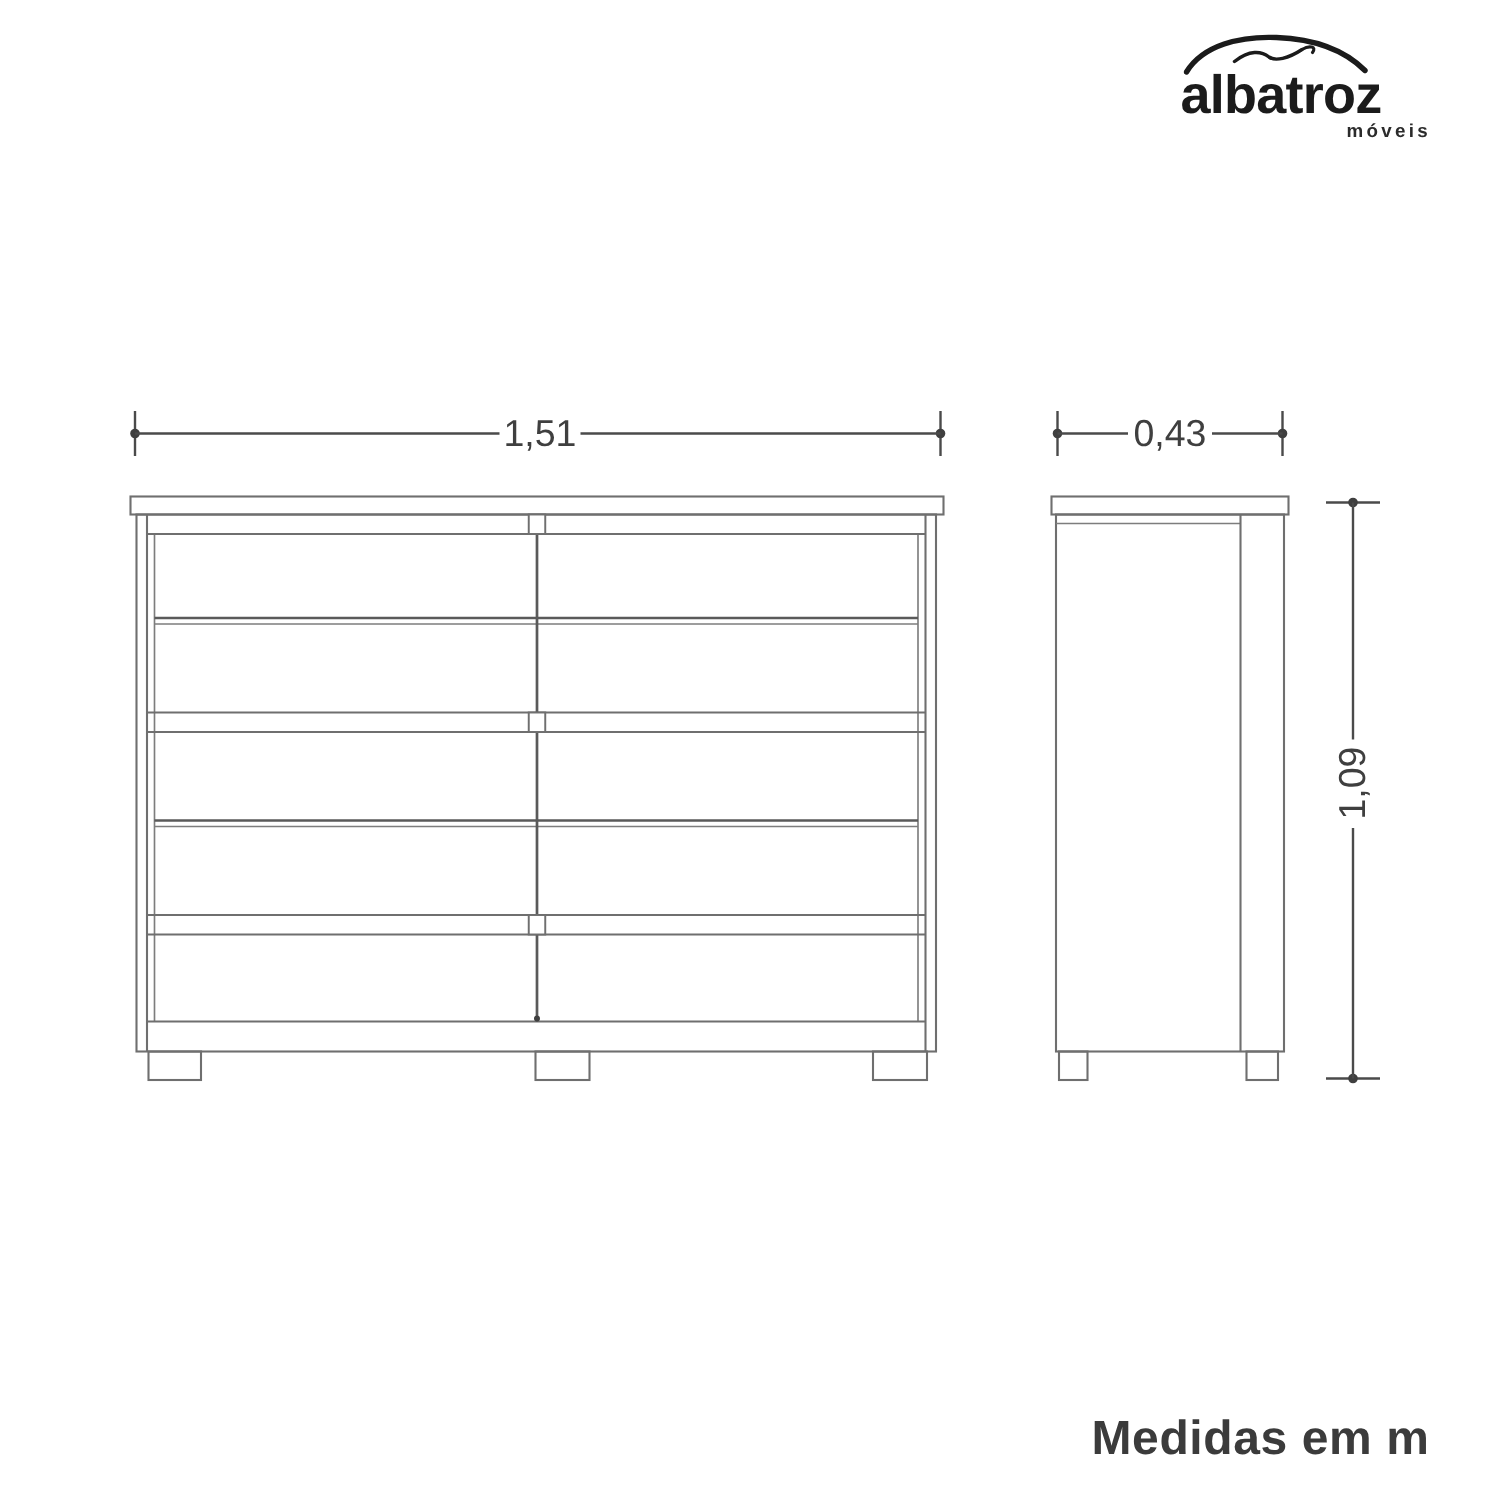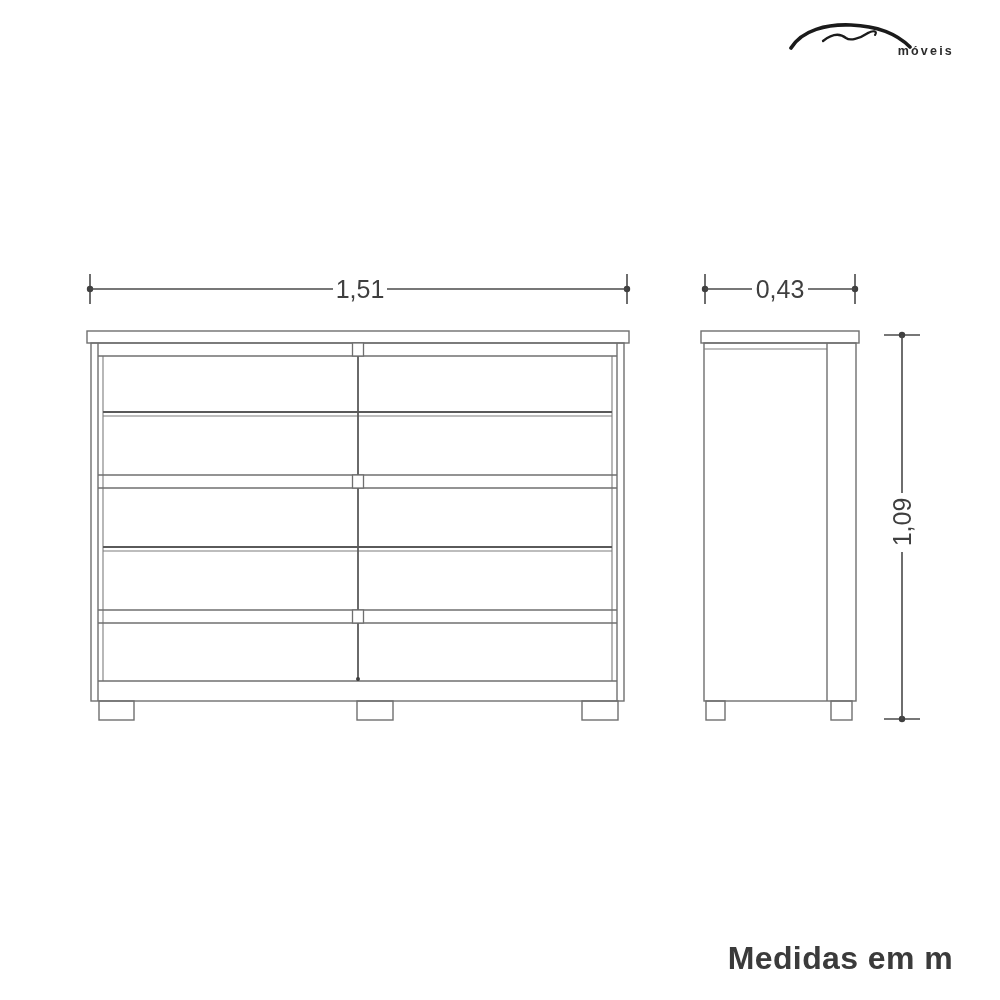--- a/index.html
+++ b/index.html
@@ -44,20 +44,21 @@
 <body>
 
 <div class="canvas">
 
   <div class="logo">
     <svg class="logo-swoosh" viewBox="0 0 124 28">
       <path d="M2,26 C13,8 38,2 62,3 C88,4 108,12 121,25" stroke="#1b1b1b" stroke-width="3.6" fill="none" stroke-linecap="round"></path>
       <path d="M34,19 C44,11 52,12 57,16 C61,19 70,17 79,11" stroke="#1b1b1b" stroke-width="2.3" fill="none" stroke-linecap="round"></path>
       <path d="M79,11 C84,8 89,9 86,13" stroke="#1b1b1b" stroke-width="2.1" fill="none" stroke-linecap="round"></path>
     </svg>
+    <div class="logo-wordmark">albatroz</div>
     <div class="logo-tagline">móveis</div>
   </div>
 
   <svg class="drawing" width="1000" height="1000" viewBox="0 0 1000 1000">
 
     <g>
       <line class="dim" x1="90" y1="274" x2="90" y2="304"></line>
       <line class="dim" x1="627" y1="274" x2="627" y2="304"></line>
       <circle class="dim-dot" cx="90" cy="289" r="3.2"></circle>
       <circle class="dim-dot" cx="627" cy="289" r="3.2"></circle>

